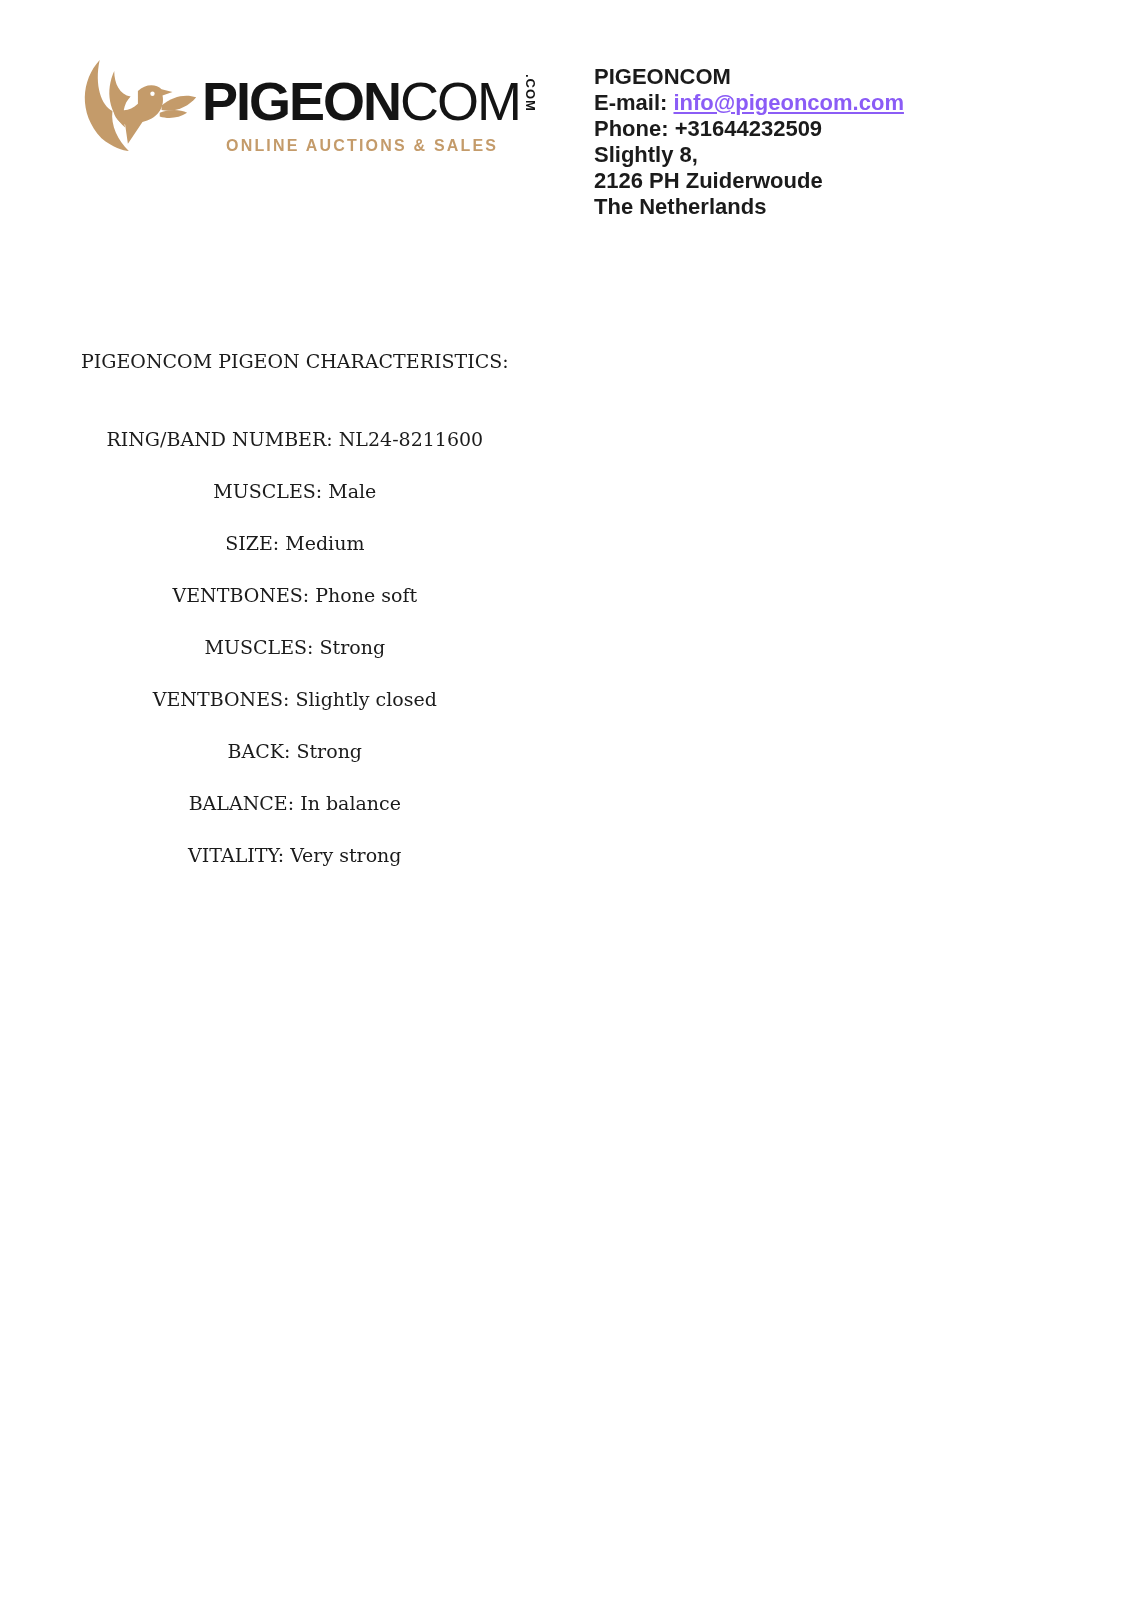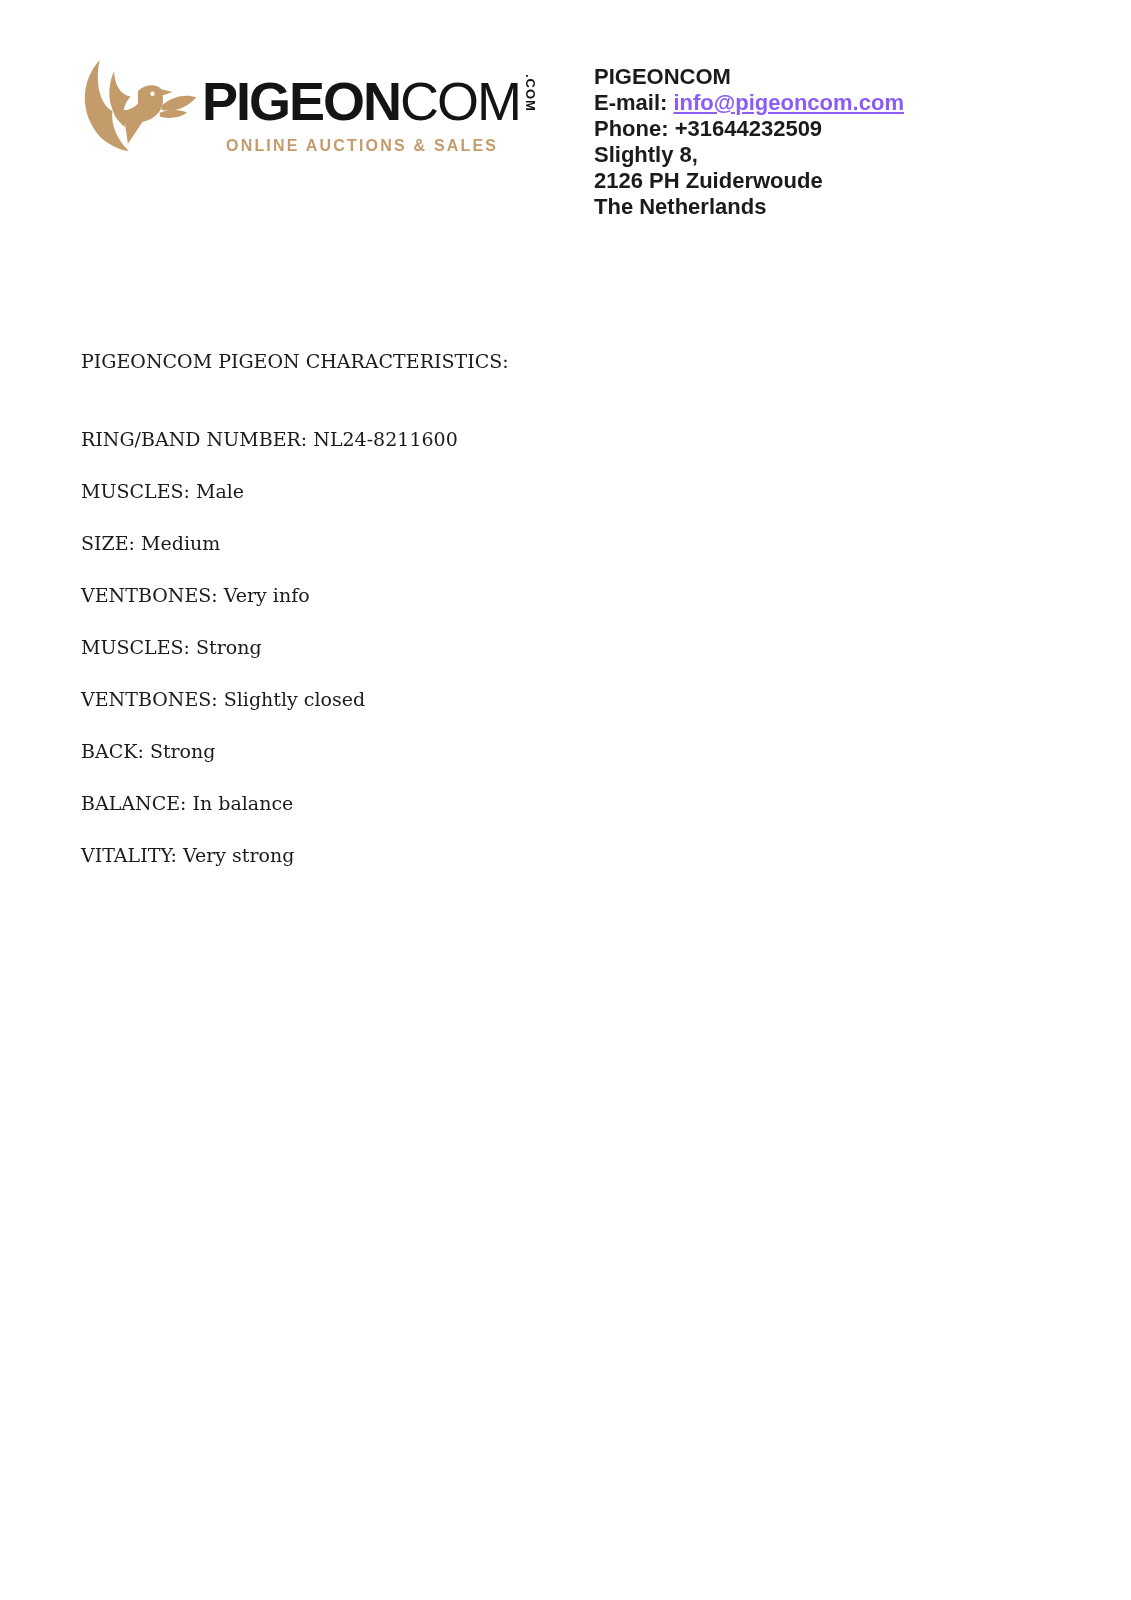--- a/index.html
+++ b/index.html
@@ -73,20 +73,21 @@
     cursor: pointer;
   }
 
   
   .doc-main {
     position: absolute;
     left: 81px;
     top: 352px;
     font-family: "DejaVu Serif", "Liberation Serif", serif;
     color: #1b1b1b;
+    text-align: center;
   }
   .doc-heading {
     font-size: 19px;
     font-weight: 400;
     line-height: 19px;
     margin-bottom: 59px;
   }
   .char-line {
     font-size: 19px;
     line-height: 19px;
@@ -153,21 +154,21 @@
     <p class="char-line">
       <span>MUSCLES:</span>
       <span>Male</span>
     </p>
     <p class="char-line">
       <span>SIZE:</span>
       <span>Medium</span>
     </p>
     <p class="char-line">
       <span>VENTBONES:</span>
-      <span>Very info</span>
+      <span>Phone soft</span>
     </p>
     <p class="char-line">
       <span>MUSCLES:</span>
       <span>Strong</span>
     </p>
     <p class="char-line">
       <span>VENTBONES:</span>
       <span>Slightly closed</span>
     </p>
     <p class="char-line">

